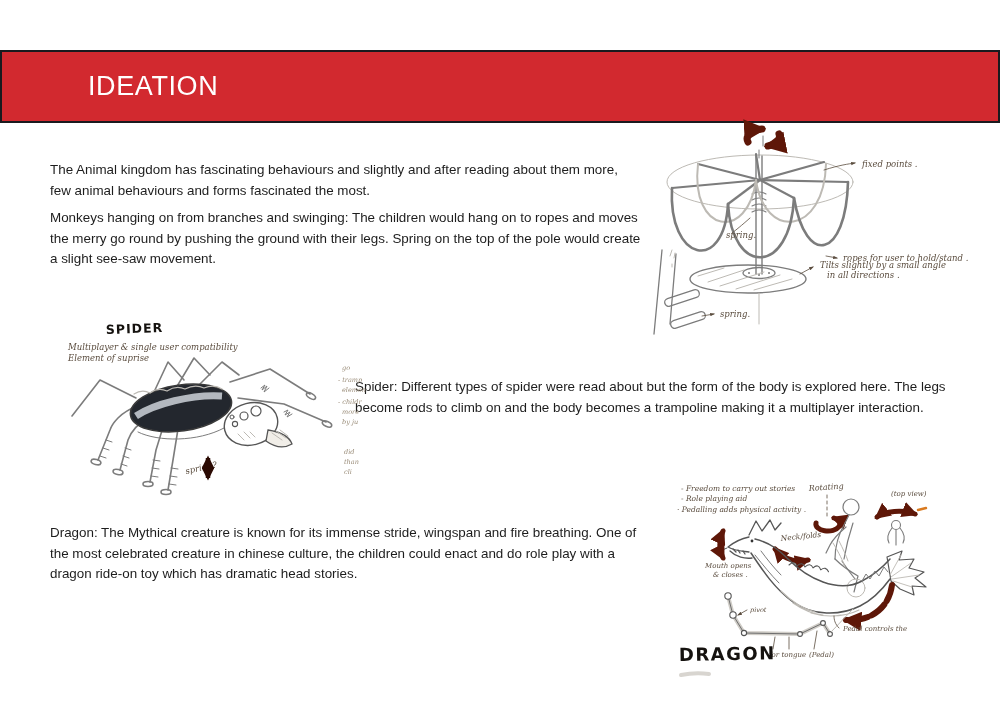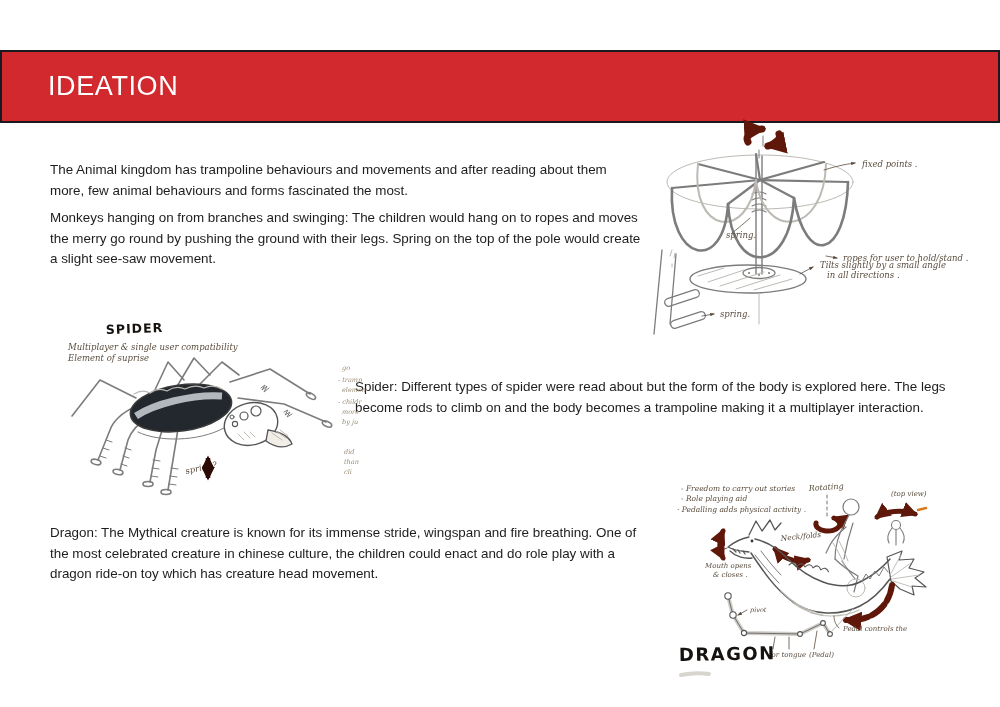--- a/index.html
+++ b/index.html
@@ -7,21 +7,21 @@
   .page {
     position:relative; width:1000px; height:707px; background:#ffffff;
     overflow:hidden; font-family:"Liberation Sans", sans-serif;
   }
   .banner {
     position:absolute; left:0; top:50px; width:1000px; height:73px;
     background:#d2292f; border:2px solid #1a1a1e;
     display:flex; align-items:center;
   }
   .banner-title {
-    color:#ffffff; font-size:27px; letter-spacing:0.6px; padding-left:46px;
+    color:#ffffff; font-size:27px; letter-spacing:0.6px; padding-left:86px;
     font-weight:400;
   }
   .body-text {
     position:absolute; color:#1d1d1d; font-size:13.4px; line-height:20.5px;
   }
   .body-text p { margin:0; }
   .body-text p + p { margin-top:7px; }
   #intro { left:50px; top:160px; width:592px; }
   #spider-para { left:355px; top:377px; width:632px; }
   #dragon-para { left:50px; top:523px; width:600px; }
@@ -40,30 +40,30 @@
 </head>
 <body>
 
 <div class="page">
 
   <div class="banner">
     <span class="banner-title">IDEATION</span>
   </div>
 
   <div class="body-text" id="intro">
-    <p>The Animal kingdom has trampoline behaviours and movements and after reading about them more, few animal behaviours and forms fascinated the most.</p>
+    <p>The Animal kingdom has fascinating behaviours and slightly and after reading about them more, few animal behaviours and forms fascinated the most.</p>
     <p>Monkeys hanging on from branches and swinging: The children would hang on to ropes and moves the merry go round by pushing the ground with their legs. Spring on the top of the pole would create a slight see-saw movement.</p>
   </div>
 
   <div class="body-text" id="spider-para">
     <p>Spider: Different types of spider were read about but the form of the body is explored here. The legs become rods to climb on and the body becomes a trampoline making it a multiplayer interaction.</p>
   </div>
 
   <div class="body-text" id="dragon-para">
-    <p>Dragon: The Mythical creature is known for its immense stride, wingspan and fire breathing. One of the most celebrated creature in chinese culture, the children could enact and do role play with a dragon ride-on toy which has creature head movement.</p>
+    <p>Dragon: The Mythical creature is known for its immense stride, wingspan and fire breathing. One of the most celebrated creature in chinese culture, the children could enact and do role play with a dragon ride-on toy which has dramatic head stories.</p>
   </div>
 
   <svg class="sketch" style="left:628px; top:124px;" width="372" height="212" viewBox="0 0 372 212">
     <defs>
       <marker id="mAr" viewBox="0 0 10 10" refX="8" refY="5" markerWidth="3.2" markerHeight="3.2" orient="auto-start-reverse">
         <path d="M0,0 L10,5 L0,10 z" fill="#5e1708"></path>
       </marker>
       <marker id="mSp" viewBox="0 0 10 10" refX="8" refY="5" markerWidth="2.8" markerHeight="2.8" orient="auto-start-reverse">
         <path d="M0,0 L10,5 L0,10 z" fill="#2b0a03"></path>
       </marker>

